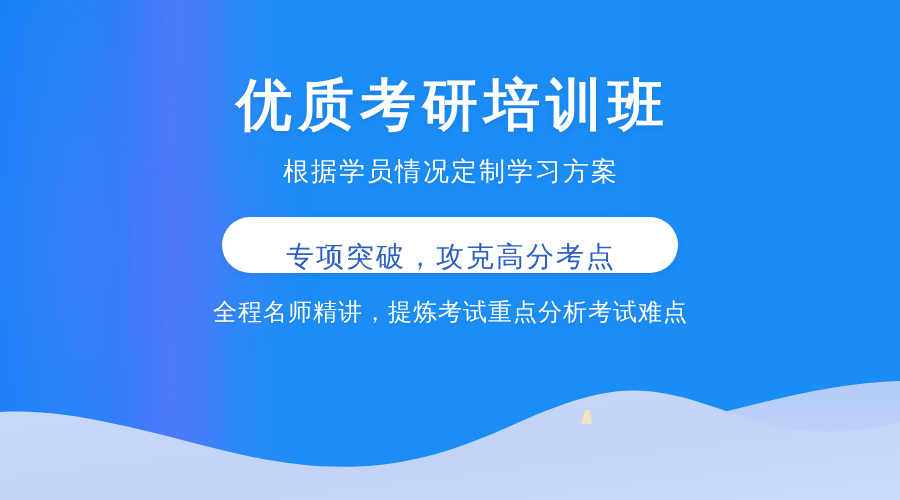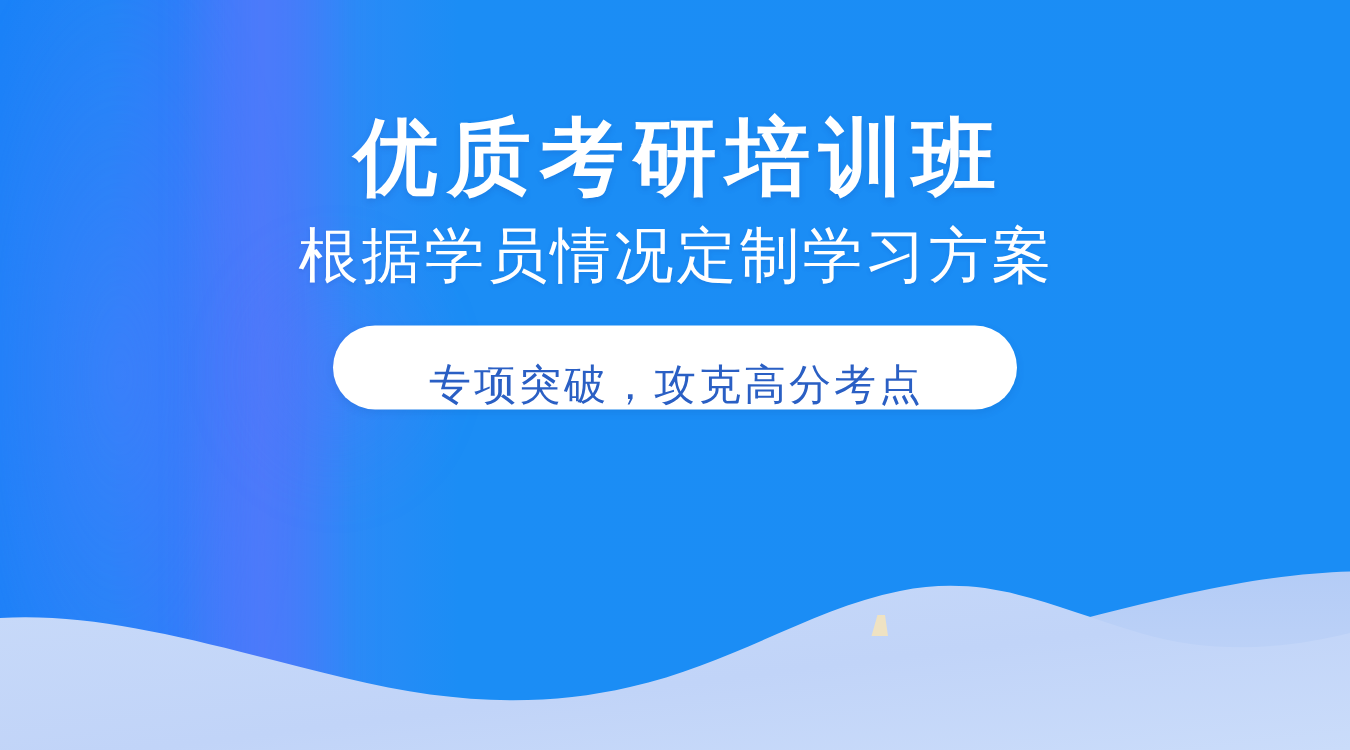--- a/index.html
+++ b/index.html
@@ -102,21 +102,21 @@
     font-weight: 700;
     letter-spacing: 6px;
     text-indent: 6px;
     white-space: nowrap;
     text-shadow: 0 2px 4px rgba(20,60,160,0.18);
   }
 
   .subline {
     margin-top: 12px;
     color: #ffffff;
-    font-size: 40px;
+    font-size: 26px;
     line-height: 46px;
     font-weight: 400;
     letter-spacing: 2px;
     text-indent: 2px;
     white-space: nowrap;
     text-shadow: 0 1px 3px rgba(20,60,160,0.14);
   }
 
   .pill {
     margin-top: 23px;
@@ -187,15 +187,16 @@
   <div class="content">
 
     <div class="headline">优质考研培训班</div>
 
     <div class="subline">根据学员情况定制学习方案</div>
 
     <div class="pill">
       <span class="pill-text">专项突破，攻克高分考点</span>
     </div>
 
+    <div class="footline">全程名师精讲，提炼考试重点分析考试难点</div>
 
   </div>
 </div>
 
 </body></html>

